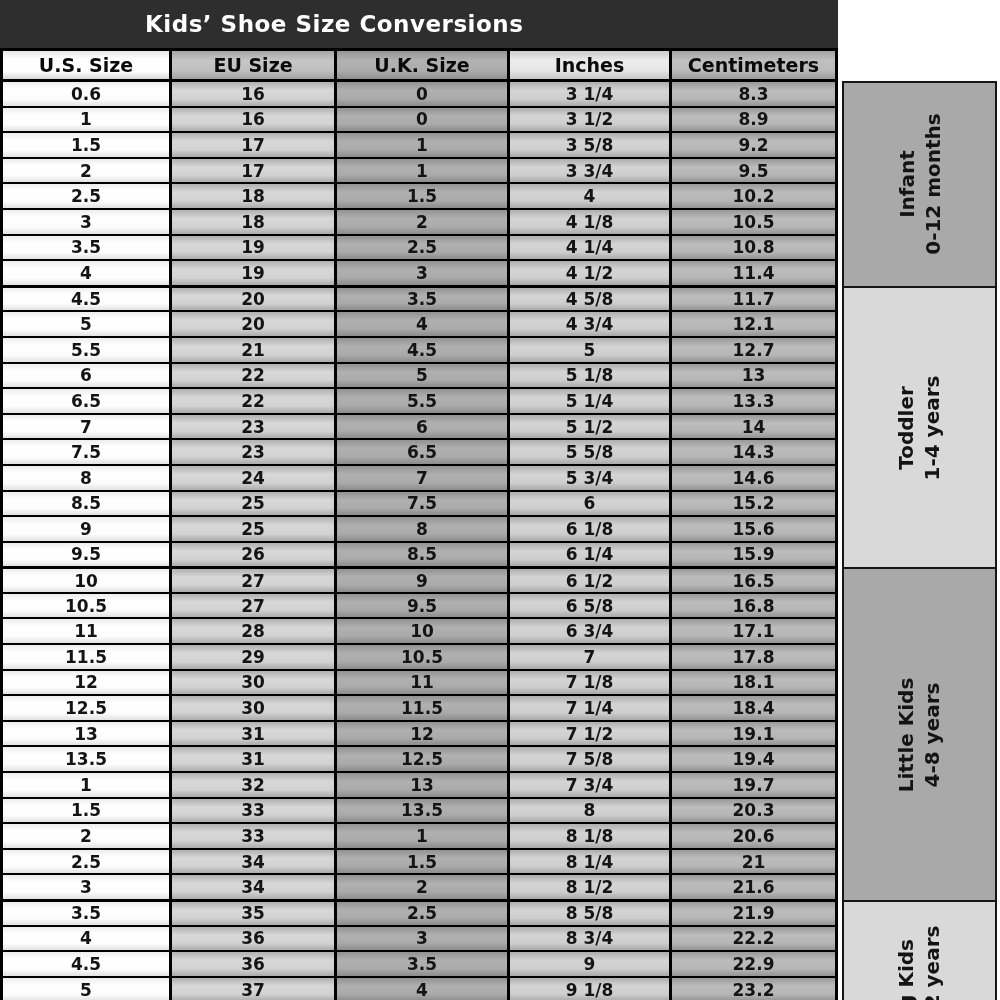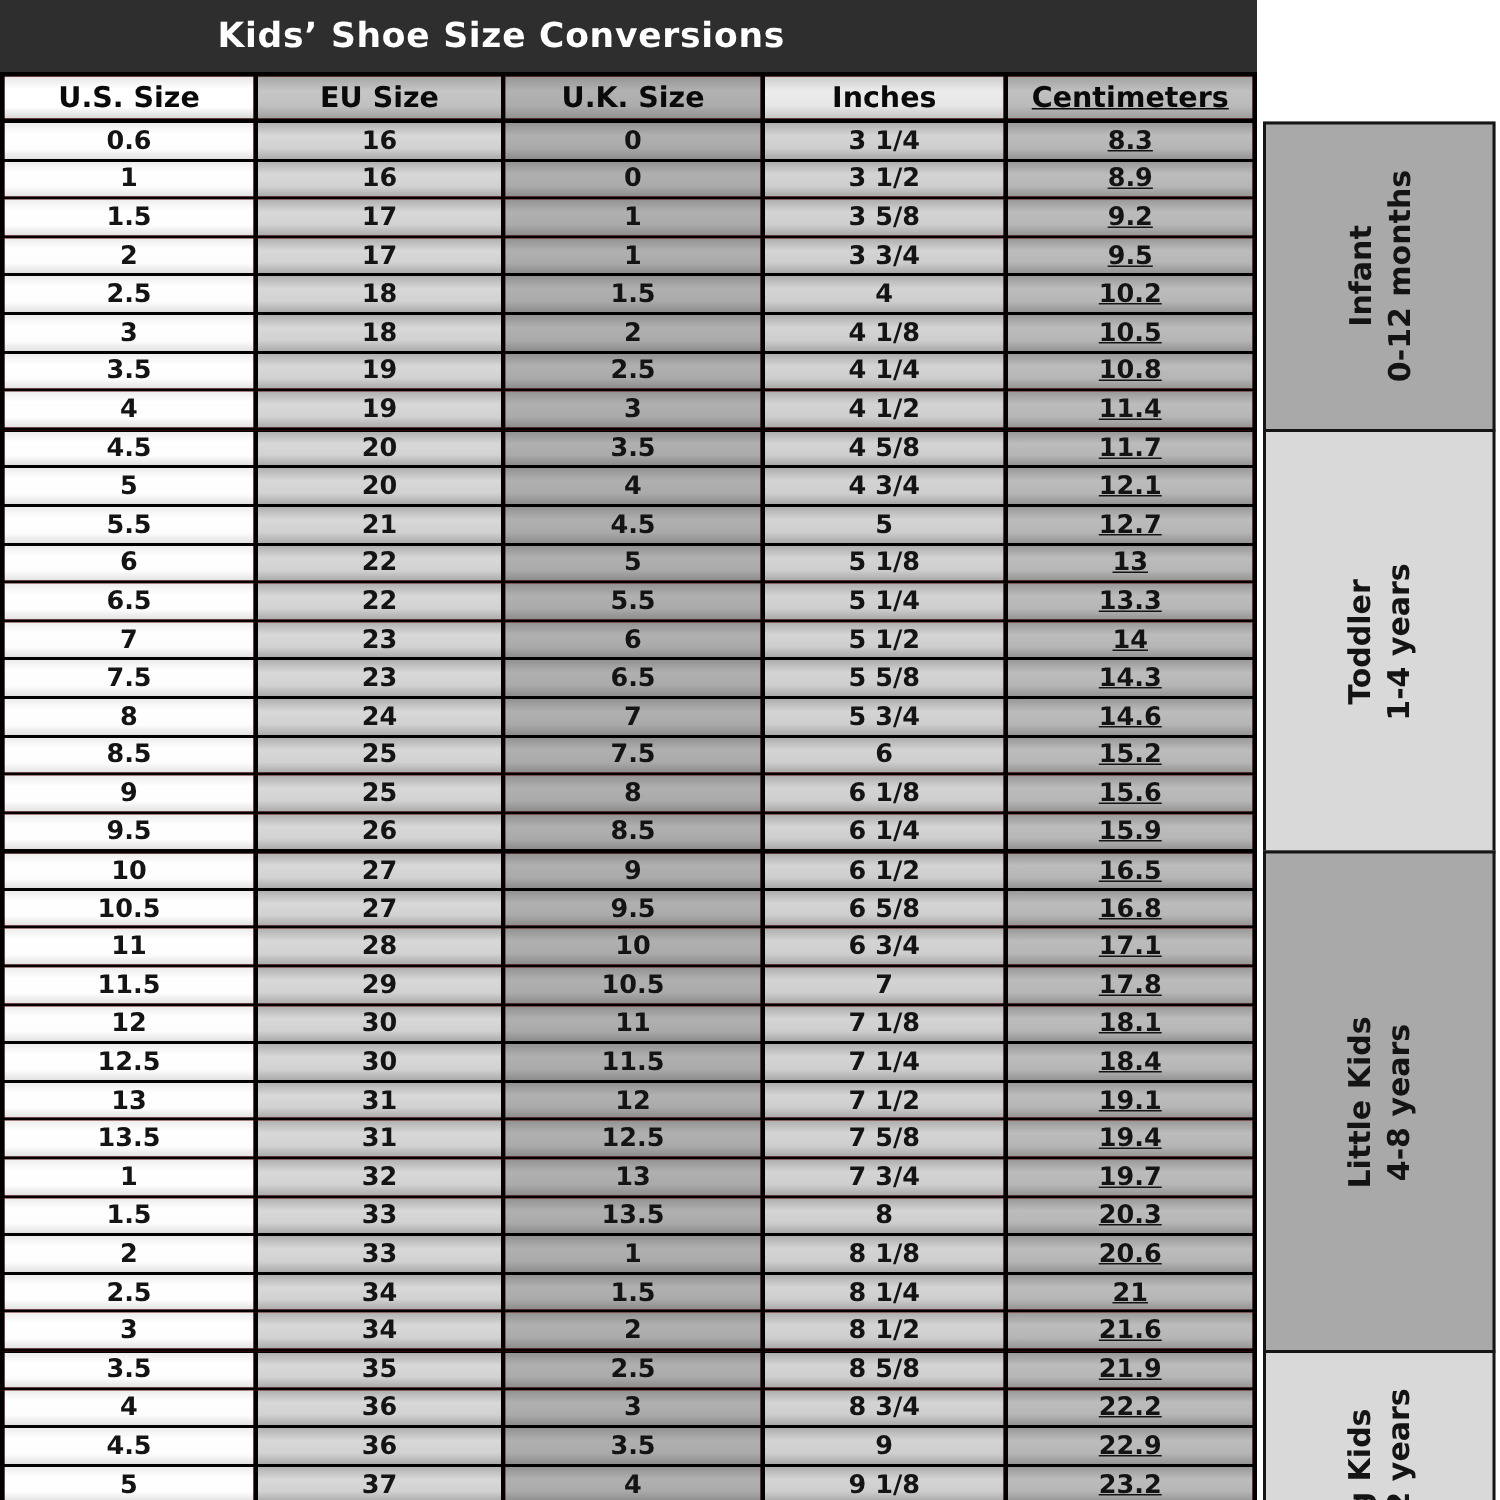--- a/index.html
+++ b/index.html
@@ -7,21 +7,21 @@
     --title-text:#ffffff;
     --table-border:#000000;
     --block-dark-bg:#a9a9a9;
     --block-light-bg:#d9d9d9;
   }
   html,body{margin:0;padding:0;}
   .page{
     position:relative;
     width:1000px;height:1000px;
     overflow:hidden;
-    background:#b91c1c;
+    background:#84cc16;
     font-family:"DejaVu Sans",sans-serif;
   }
   .title-bar{
     width:838px;height:48px;
     box-sizing:border-box;
     background:var(--title-bar-bg);
     color:var(--title-text);
     font-weight:bold;
     font-size:23px;
     line-height:48px;
@@ -31,21 +31,21 @@
   table.conv{
     border-collapse:separate;
     border-spacing:0;
     table-layout:fixed;
     width:838px;
   }
   .col0{width:172px;}
   .col1{width:165px;margin-top:19px;}
   .col2{width:173px;}
   .col3{width:162px;}
-  .col4{width:166px;text-decoration:underline;}
+  .col4{width:166px;}
   th{
     height:34px;
     box-sizing:border-box;
     border-top:3px solid var(--table-border);
     border-bottom:3px solid var(--table-border);
     border-right:3px solid var(--table-border);
     font-size:19px;font-weight:bold;color:#0a0a0a;
     text-align:center;vertical-align:middle;padding:0;
   }
   th.col0{border-left:3px solid var(--table-border);}

